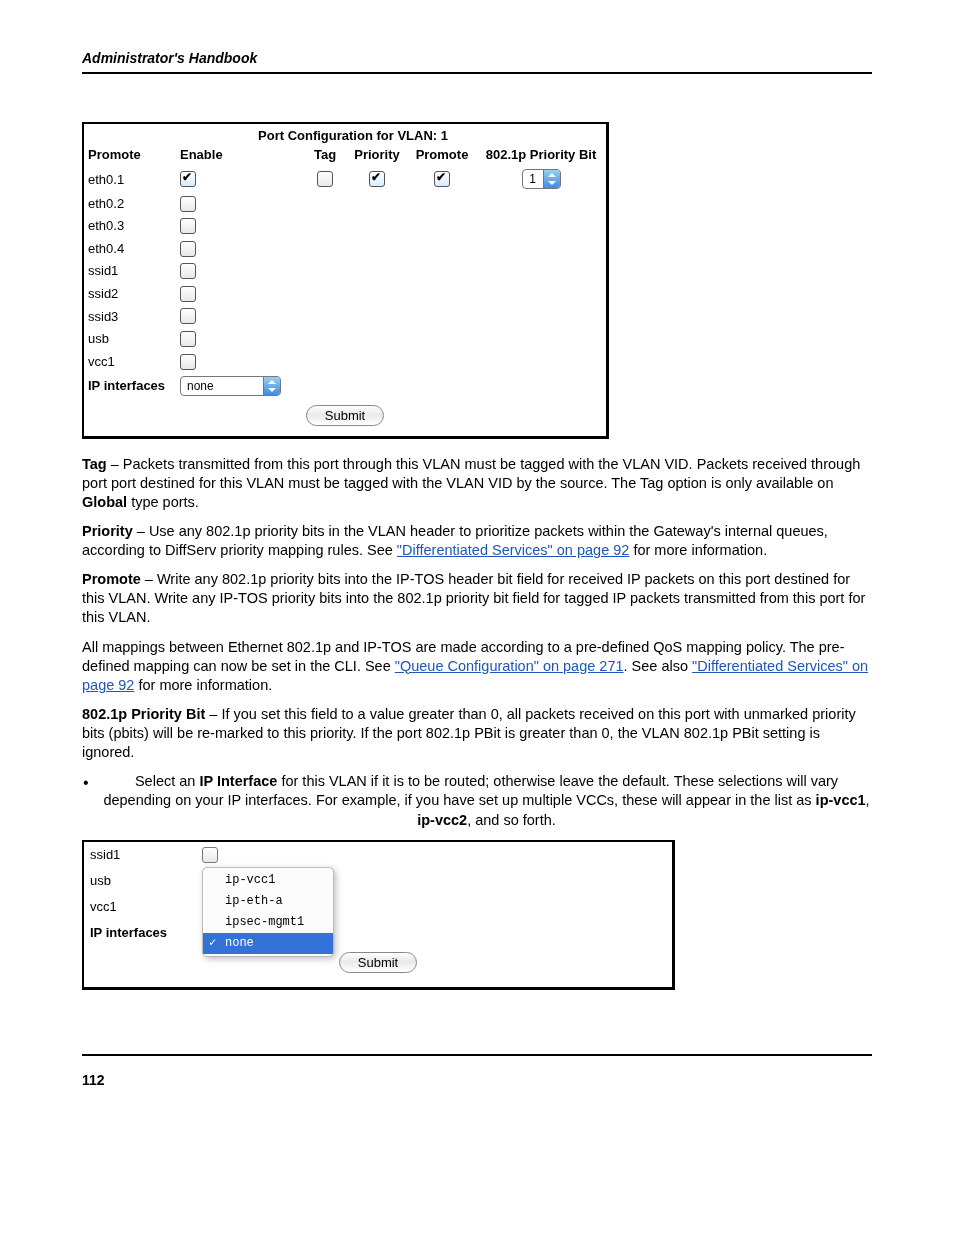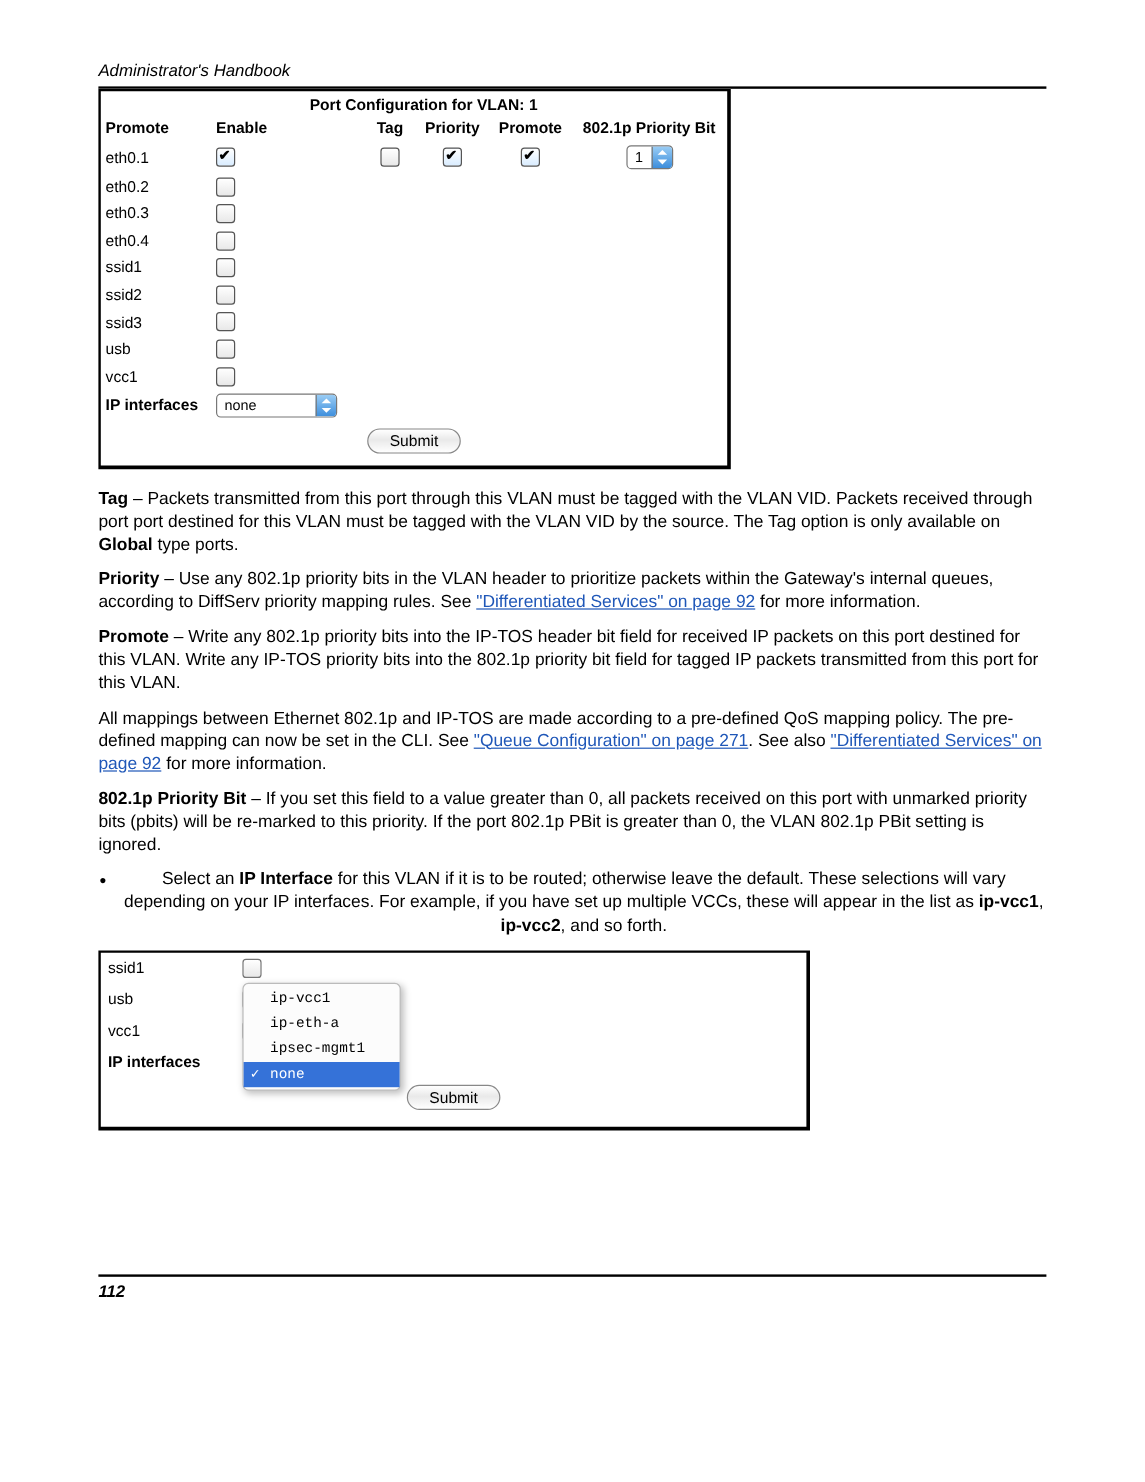--- a/index.html
+++ b/index.html
@@ -10,24 +10,25 @@
     padding: 0;
     background: #fff;
   }
   .page {
     width: 790px;
     margin: 50px auto;
     padding: 0 0 40px 0;
   }
   .running-head {
     font-style: italic;
-    font-weight: normal;
+    font-weight: bold;
     font-size: 14px;
     padding-bottom: 6px;
     border-bottom: 2px solid #000;
+    margin-bottom: 48px;
   }
 
   
   .panel1 {
     width: 522px;
     margin: 0 0 16px 0;
     border: 2px solid #000;
     border-right-width: 3px;
     border-bottom-width: 3px;
     background: #fff;
@@ -214,23 +215,22 @@
     width: 14px;
     height: 14px;
     border: 1px solid #777;
     border-radius: 3px;
     background: linear-gradient(#fff,#e8e8e8);
   }
 
   
   .pgnum {
     border-top: 2px solid #000;
-    margin-top: 120px;
-    padding-top: 4px;
-    font-style: italic;
+    margin-top: 64px;
+    padding-top: 16px;
     font-weight: bold;
     font-size: 14px;
   }
 </style>
 </head>
 <body>
 
 <div class="page">
   <div class="running-head">Administrator's Handbook</div>
 

